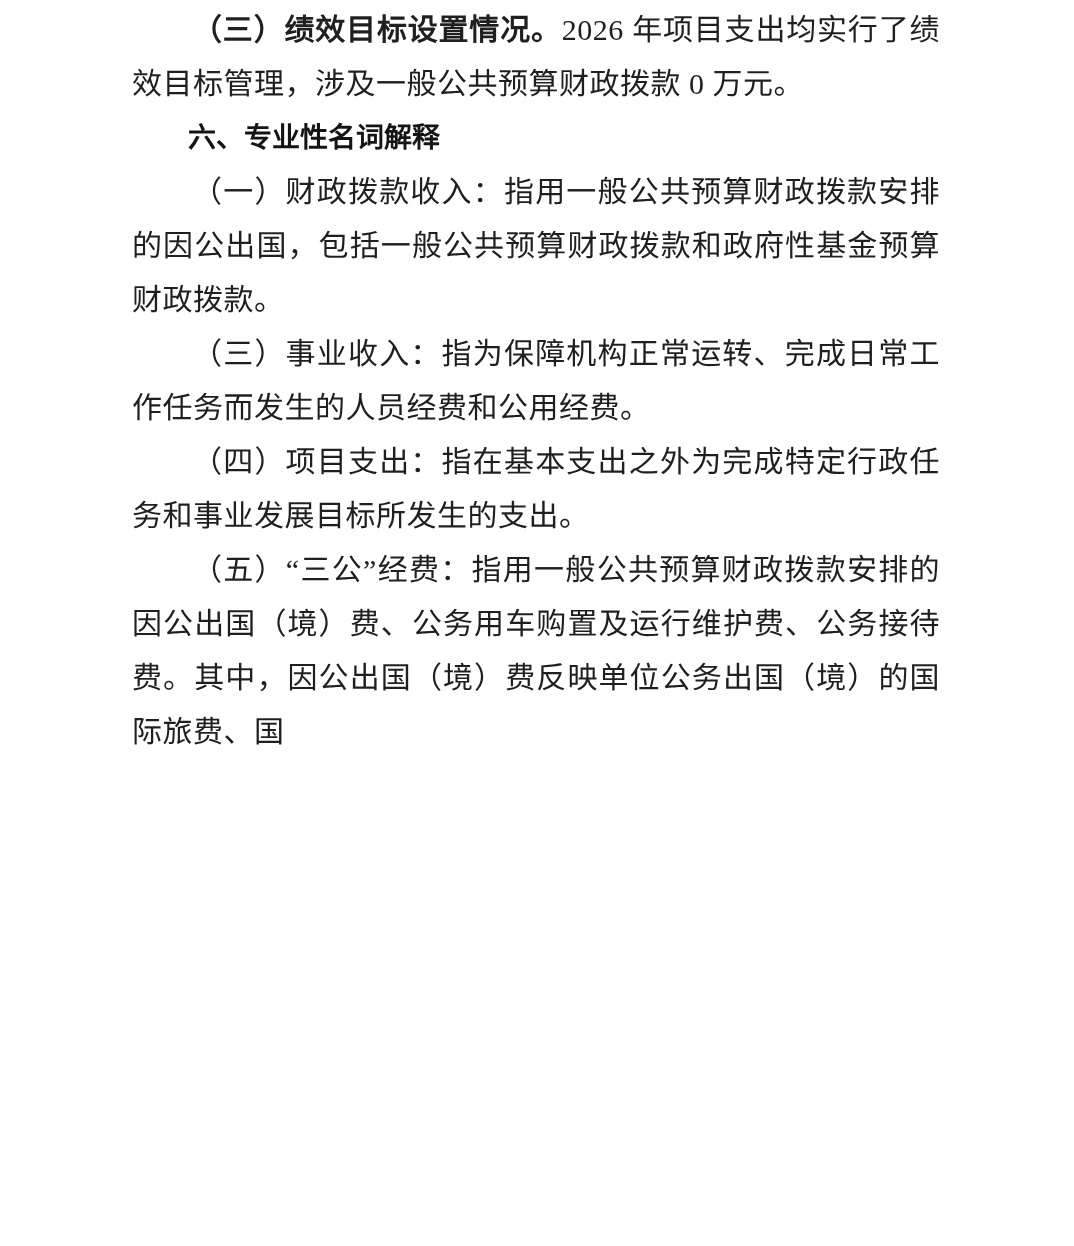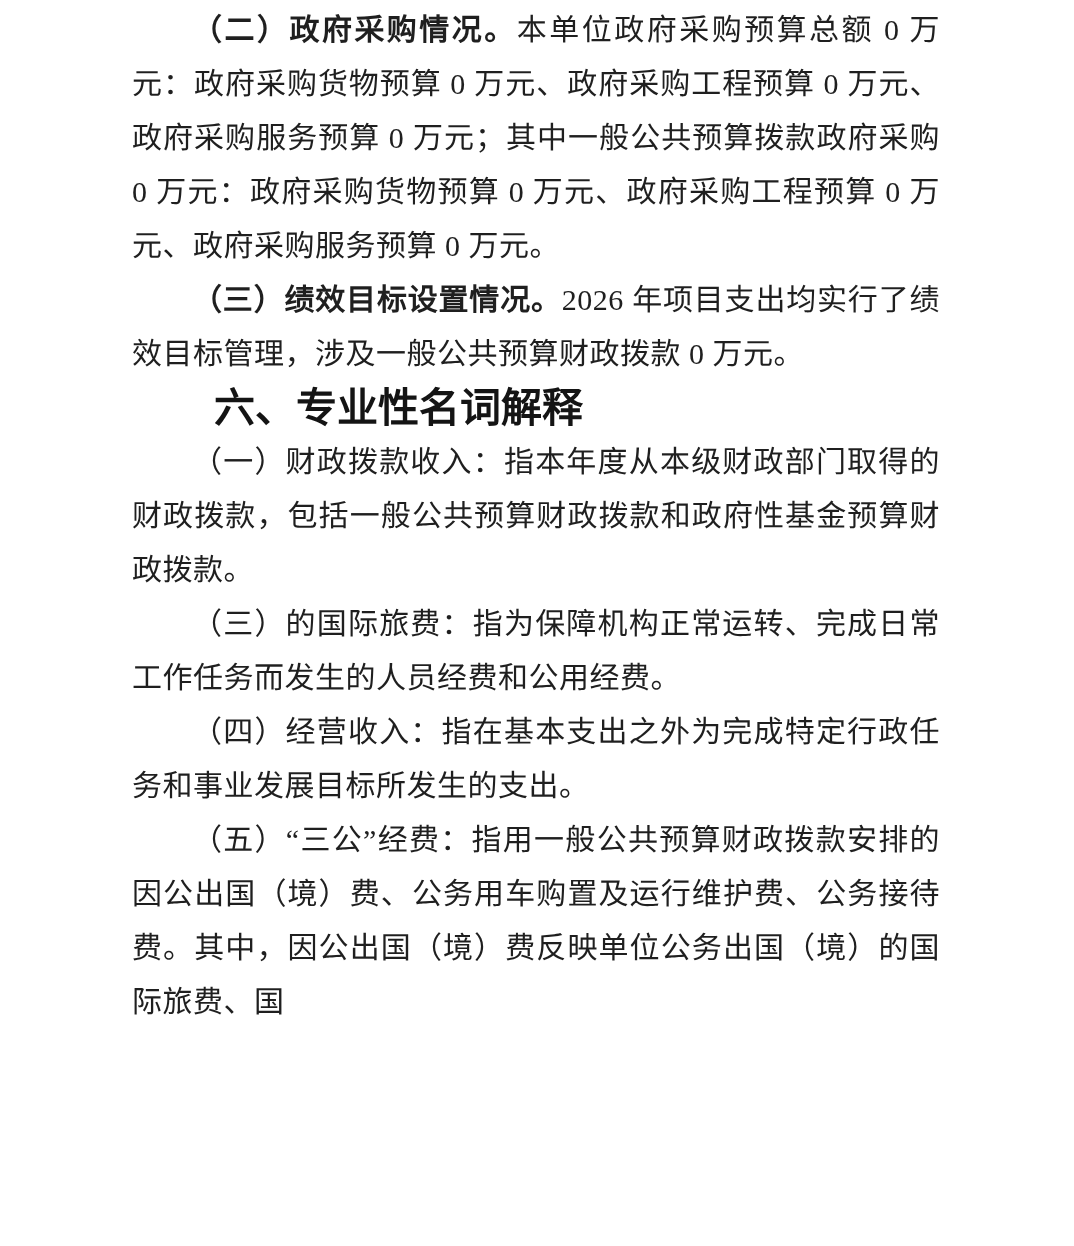--- a/index.html
+++ b/index.html
@@ -28,39 +28,38 @@
     letter-spacing: 0.5px;
   }
   .para-label {
     font-weight: 700;
   }
   .section-heading {
     margin: 0;
     text-indent: 2em;
     font-family: "Liberation Sans", "DejaVu Sans", sans-serif;
     font-weight: 700;
-    font-size: 41px;
+    font-size: 28px;
     line-height: 54px;
     color: #141414;
   }
 </style>
 </head>
 <body>
 
 <div class="page">
 
-  <p class="para"><span class="para-label">（二）政府采购情况。</span><span>本单位政府采购预算总额 0 万元：政府采购货物预算 0 万元、政府采购工程预算 0 万元、政府采购服务预算 0 万元；其中一般公共预算拨款政府采购 0 万元：政府采购货物预算 0 万元、政府采购工程预算 0 万元、政府采购服务预算 0 万元。</span></p>
 
   <p class="para"><span class="para-label">（三）绩效目标设置情况。</span><span>2026 年项目支出均实行了绩效目标管理，涉及一般公共预算财政拨款 0 万元。</span></p>
 
 
   <h2 class="section-heading">六、专业性名词解释</h2>
 
-  <p class="para">（一）财政拨款收入：指本年度从本级财政部门取得的财政拨款，包括一般公共预算财政拨款和政府性基金预算财政拨款。</p>
+  <p class="para">（一）财政拨款收入：指用一般公共预算财政拨款安排的因公出国，包括一般公共预算财政拨款和政府性基金预算财政拨款。</p>
 
 
-  <p class="para">（三）的国际旅费：指为保障机构正常运转、完成日常工作任务而发生的人员经费和公用经费。</p>
+  <p class="para">（三）事业收入：指为保障机构正常运转、完成日常工作任务而发生的人员经费和公用经费。</p>
 
-  <p class="para">（四）经营收入：指在基本支出之外为完成特定行政任务和事业发展目标所发生的支出。</p>
+  <p class="para">（四）项目支出：指在基本支出之外为完成特定行政任务和事业发展目标所发生的支出。</p>
 
   <p class="para">（五）“三公”经费：指用一般公共预算财政拨款安排的因公出国（境）费、公务用车购置及运行维护费、公务接待费。其中，因公出国（境）费反映单位公务出国（境）的国际旅费、国</p>
 
 </div>
 
 </body></html>

